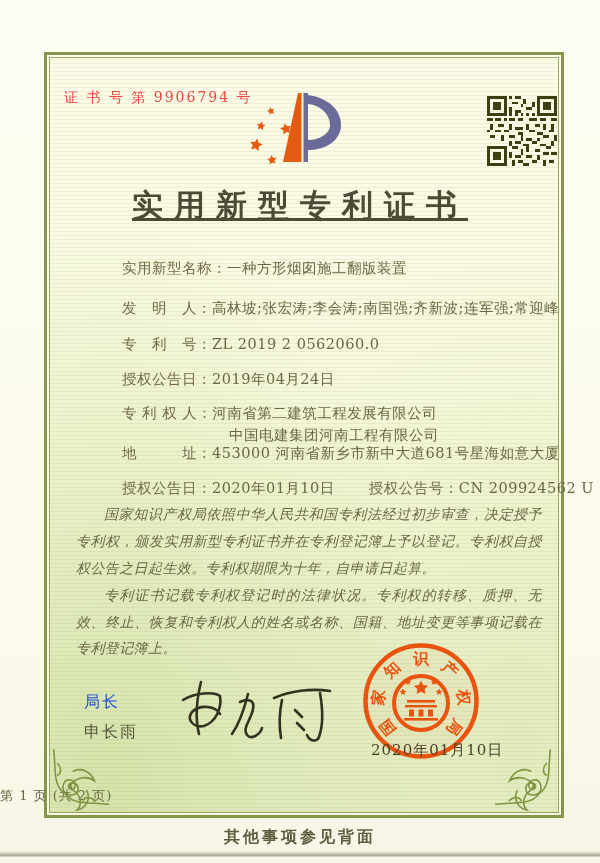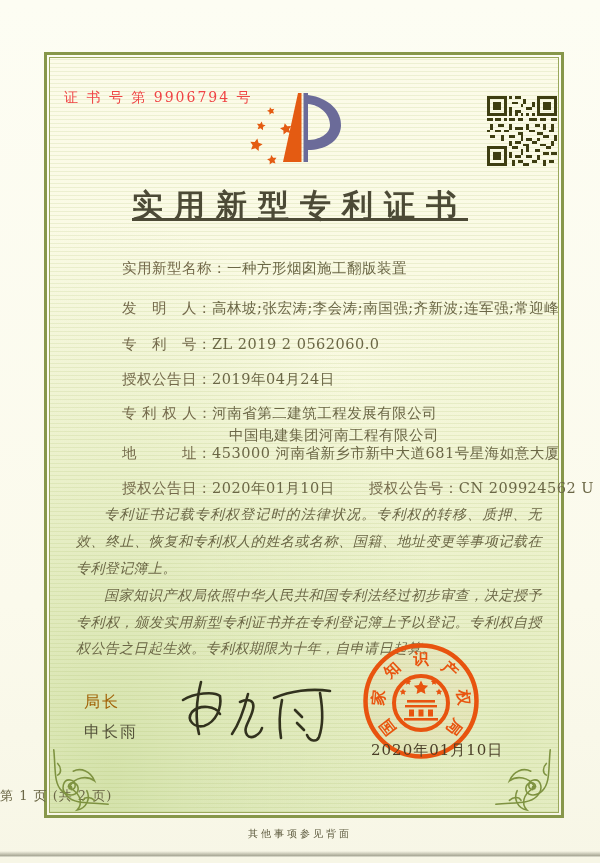--- a/index.html
+++ b/index.html
@@ -27,27 +27,27 @@
   .logo{position:absolute;left:250px;top:86px;width:106px;height:86px;}
   .qr{position:absolute;left:486px;top:96px;width:72px;height:70px;}
   .row{position:absolute;left:78px;font-size:14.5px;color:#6b6746;white-space:nowrap;letter-spacing:0.5px;margin-left:44px;}
   .row .lab{color:#73694a;}
   .r1{top:259px}.r2{top:299px}.r3{top:335px}.r4{top:370px}.r5{top:404px}
   .r5b{top:426px;left:185px}.r6{top:444px}.r7{top:479px}
   .lab2{margin-left:34px;font-family:Liberation Serif, serif;}
   .paras{position:absolute;left:76px;top:501px;width:466px;font-size:14px;line-height:1.92;
     color:#6b6746;font-style:italic;letter-spacing:0.4px;text-align:justify;}
   .paras p{margin:0;text-indent:2em;}
-  .signer-title{position:absolute;left:84px;top:692px;font-size:16px;letter-spacing:2px;color:#a16207;}
+  .signer-title{position:absolute;left:84px;top:692px;font-size:16px;letter-spacing:2px;color:#1d4ed8;}
   .signer-name{position:absolute;left:84px;top:722px;font-size:16px;letter-spacing:2px;color:#55533a;}
   .signature{position:absolute;left:168px;top:668px;width:175px;height:95px;}
   .seal{position:absolute;left:361px;top:641px;width:120px;height:120px;}
   .seal-date{position:absolute;left:371px;top:741px;font-size:15px;color:#4a3f28;letter-spacing:1px;z-index:3;}
   .page-info{position:absolute;left:0;right:0;top:787px;text-align:left;font-size:13px;color:#6b6746;letter-spacing:1px;}
-  .back-note{position:absolute;left:0;right:0;top:827px;text-align:center;font-size:10px;color:#5f5c40;letter-spacing:3px;}
+  .back-note{position:absolute;left:0;right:0;top:827px;text-align:center;font-size:16px;color:#5f5c40;letter-spacing:3px;font-weight:bold;}
   .orn{position:absolute;width:68px;height:68px;z-index:2;}
   .orn-left{left:46px;top:744px;}
   .orn-right{left:490px;top:744px;transform:scaleX(-1);}
   .seal-txt{font-size:15.5px;font-weight:bold;fill:#e8540f;font-family:"DejaVu Serif","Liberation Serif",serif;}
 </style>
 </head>
 <body>
 
 <div class="page">
 
@@ -119,22 +119,22 @@
   <div class="row r1"><span class="lab">实用新型名称：</span><span>一种方形烟囱施工翻版装置</span></div>
   <div class="row r2"><span class="lab">发　明　人：</span><span>高林坡;张宏涛;李会涛;南国强;齐新波;连军强;常迎峰</span></div>
   <div class="row r3"><span class="lab">专　利　号：</span><span>ZL 2019 2 0562060.0</span></div>
   <div class="row r4"><span class="lab">授权公告日：</span><span>2019年04月24日</span></div>
   <div class="row r5b"><span>中国电建集团河南工程有限公司</span></div>
   <div class="row r5"><span class="lab">专 利 权 人：</span><span>河南省第二建筑工程发展有限公司</span></div>
   <div class="row r6"><span class="lab">地　　　址：</span><span>453000 河南省新乡市新中大道681号星海如意大厦</span></div>
   <div class="row r7"><span class="lab">授权公告日：</span><span>2020年01月10日</span><span class="lab lab2">授权公告号：</span><span>CN 209924562 U</span></div>
 
   <div class="paras">
+    <p>国家知识产权局依照中华人民共和国专利法经过初步审查，决定授予专利权，颁发实用新型专利证书并在专利登记簿上予以登记。专利权自授权公告之日起生效。专利权期限为十年，自申请日起算。</p>
     <p>专利证书记载专利权登记时的法律状况。专利权的转移、质押、无效、终止、恢复和专利权人的姓名或名称、国籍、地址变更等事项记载在专利登记簿上。</p>
-    <p>国家知识产权局依照中华人民共和国专利法经过初步审查，决定授予专利权，颁发实用新型专利证书并在专利登记簿上予以登记。专利权自授权公告之日起生效。专利权期限为十年，自申请日起算。</p>
   </div>
 
   <div class="signer-title">局长</div>
   <div class="signer-name">申长雨</div>
 
   <svg class="signature" viewBox="0 0 175 95">
     <g fill="none" stroke="#32321e" stroke-width="2.6" stroke-linecap="round" stroke-linejoin="round">
       <path d="M33 14 C29 30 27 50 31 66"></path>
       <path d="M15 32 C26 25 46 23 52 28 C54 40 48 54 36 58 C26 60 18 52 24 44 C32 36 48 38 52 46"></path>
       <path d="M80 26 C76 42 71 56 64 66"></path>

